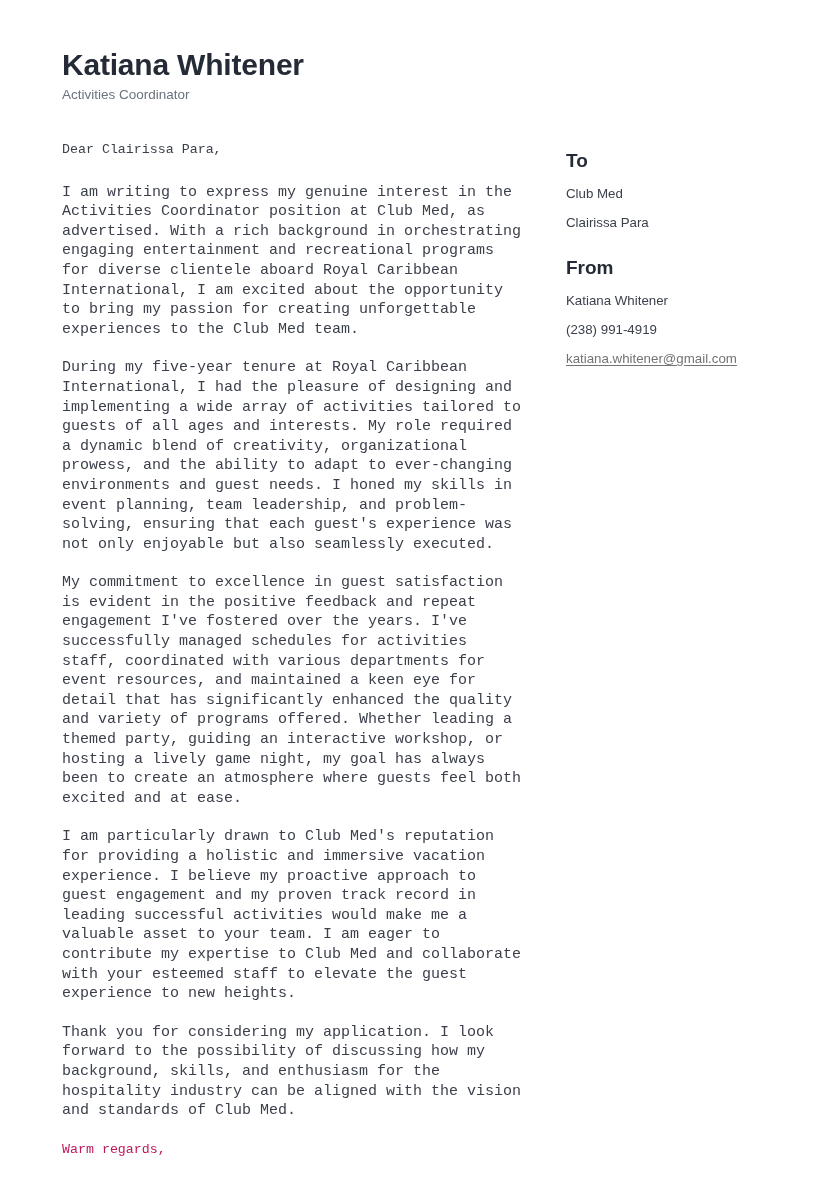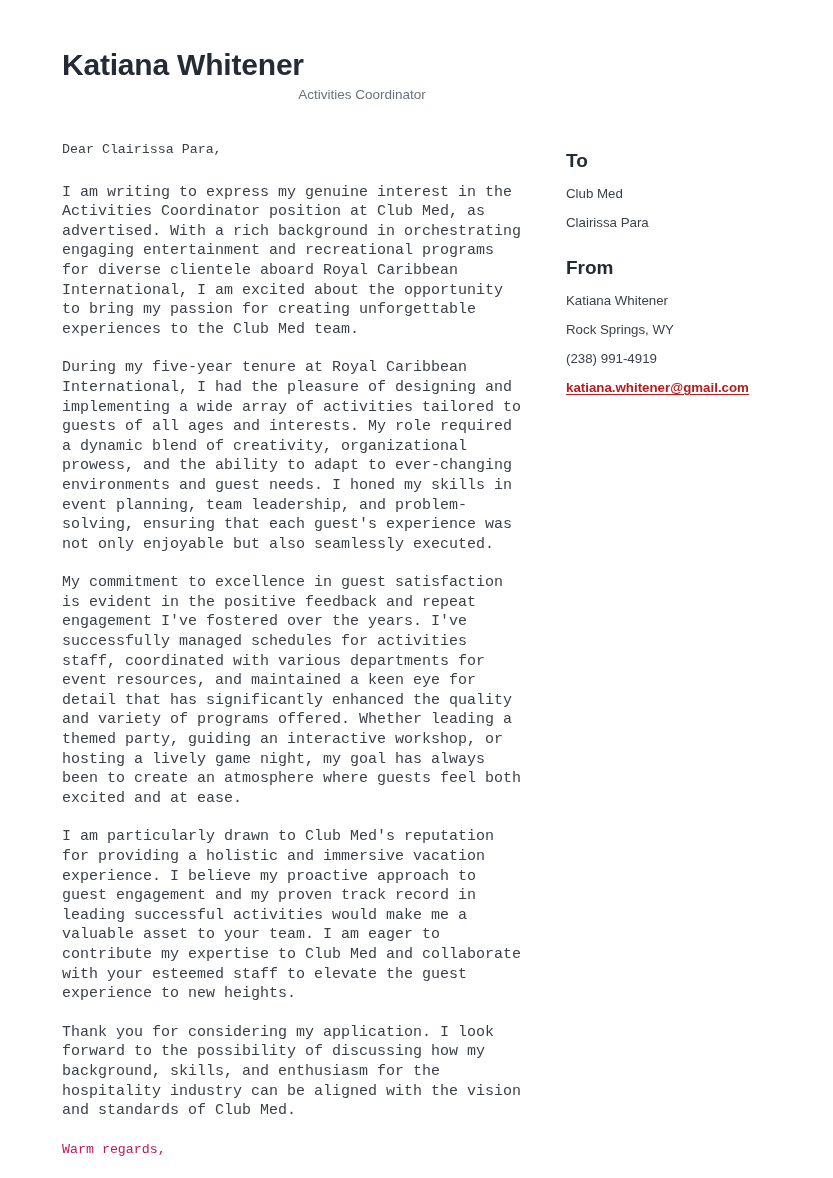--- a/index.html
+++ b/index.html
@@ -39,21 +39,20 @@
     color: #252b36;
     line-height: 1.12;
     margin: 0;
   }
   .job-title {
     font-size: 13.5px;
     font-weight: 400;
     color: #6b7280;
     line-height: 1.3;
     margin: 4px 0 0 0;
-    text-align: center;
   }
 
   
   .content {
     position: absolute;
     left: 0;
     top: 140px;
     width: 833px;
   }
 
@@ -115,27 +114,26 @@
     font-size: 13.3px;
     font-weight: 400;
     color: #3a3f4a;
     line-height: 1.35;
     margin: 0 0 11px 0;
   }
   .side-line:last-child { margin-bottom: 0; }
 
   .side-link {
     font-size: 13.3px;
-    color: #b91c1c;
+    color: #737373;
     text-decoration: underline;
     text-underline-offset: 2px;
     line-height: 1.35;
     display: inline-block;
     cursor: pointer;
-    font-weight: bold;
   }
 </style>
 </head>
 <body>
 
 <div class="page">
 
   <div class="header">
     <h1 class="name">Katiana Whitener</h1>
     <div class="job-title">Activities Coordinator</div>
@@ -158,21 +156,20 @@
 
       <div class="side-block">
         <div class="side-heading">To</div>
         <div class="side-line">Club Med</div>
         <div class="side-line">Clairissa Para</div>
       </div>
 
       <div class="side-block">
         <div class="side-heading">From</div>
         <div class="side-line">Katiana Whitener</div>
-        <div class="side-line">Rock Springs, WY</div>
         <div class="side-line">(238) 991-4919</div>
         <div class="side-line"><a class="side-link">katiana.whitener@gmail.com</a></div>
       </div>
 
     </div>
 
   </div>
 
 </div>
 

